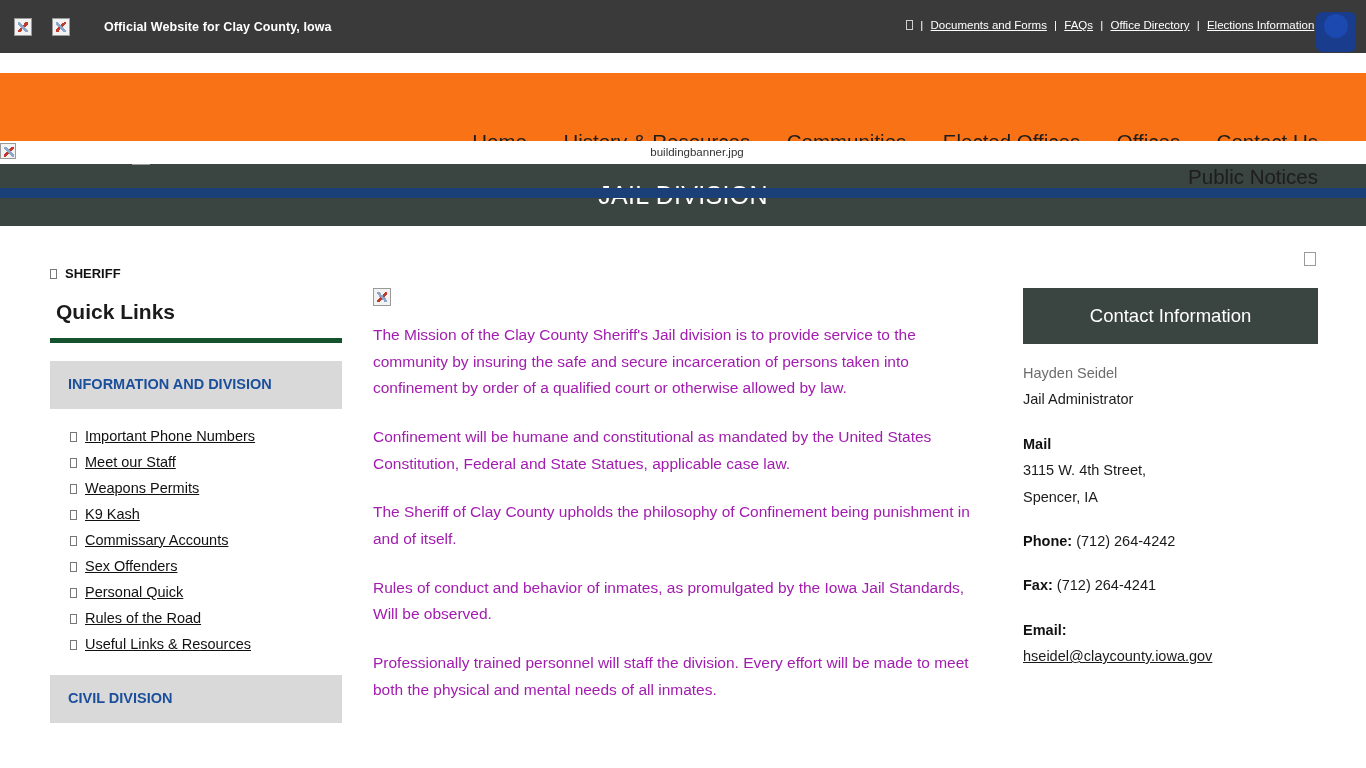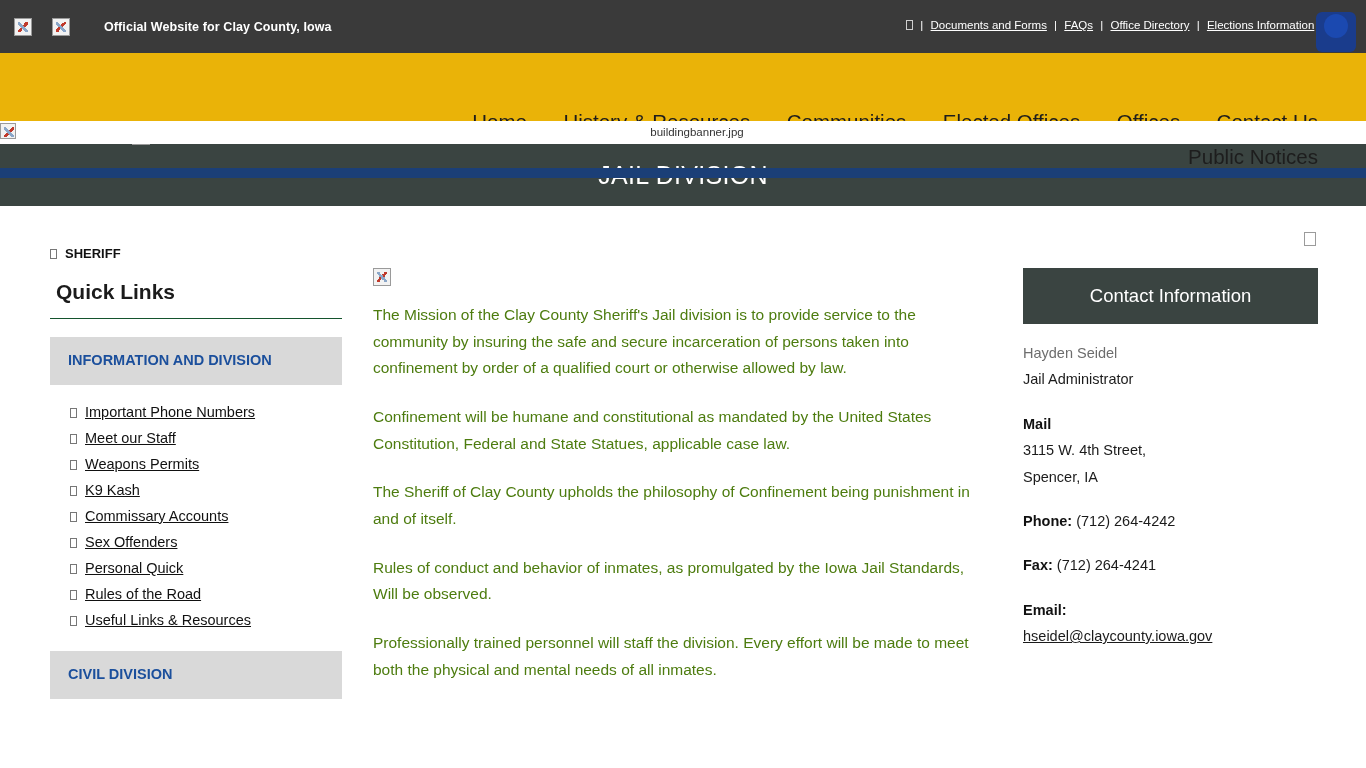--- a/index.html
+++ b/index.html
@@ -75,22 +75,23 @@
     position: absolute;
     left: 8px; top: 2px;
     width: 24px; height: 24px;
     border-radius: 50%;
     background: #1b49b0;
   }
 
   
   .navwrap {
     position: relative;
-    background: #eab308;
+    background: #f97316;
     height: 68px;
+    margin-top: 20px;
   }
   .logo-slot {
     position: absolute;
     left: 132px; top: 74px;
   }
   .mainnav {
     position: absolute;
     right: 48px; top: 52px;
     text-align: right;
     line-height: 33px;
@@ -163,21 +164,21 @@
   .leftcol {
     position: absolute;
     left: 50px; top: 62px;
     width: 292px;
   }
   .quicklinks-title {
     font-size: 21px;
     font-weight: bold;
     color: #1b1b1b;
     padding: 12px 6px 14px 6px;
-    border-bottom: 1px solid #14532d;
+    border-bottom: 5px solid #14532d;
   }
   .ql-section {
     background: #d9d9d9;
     color: #1b4f9c;
     font-weight: bold;
     font-size: 14.5px;
     line-height: 1.65;
     padding: 12px 18px;
     margin-top: 18px;
   }
@@ -199,21 +200,21 @@
   
   .midcol {
     position: absolute;
     left: 373px; top: 62px;
     width: 617px;
   }
   .midcol .broken-img { margin-bottom: 12px; }
   .midcol p {
     font-size: 15.5px;
     line-height: 1.72;
-    color: #4d7c0f;
+    color: #a21caf;
     margin: 0 0 22px 0;
   }
 
   
   .rightcol {
     position: absolute;
     left: 1023px; top: 62px;
     width: 295px;
   }
   .contact-header {

